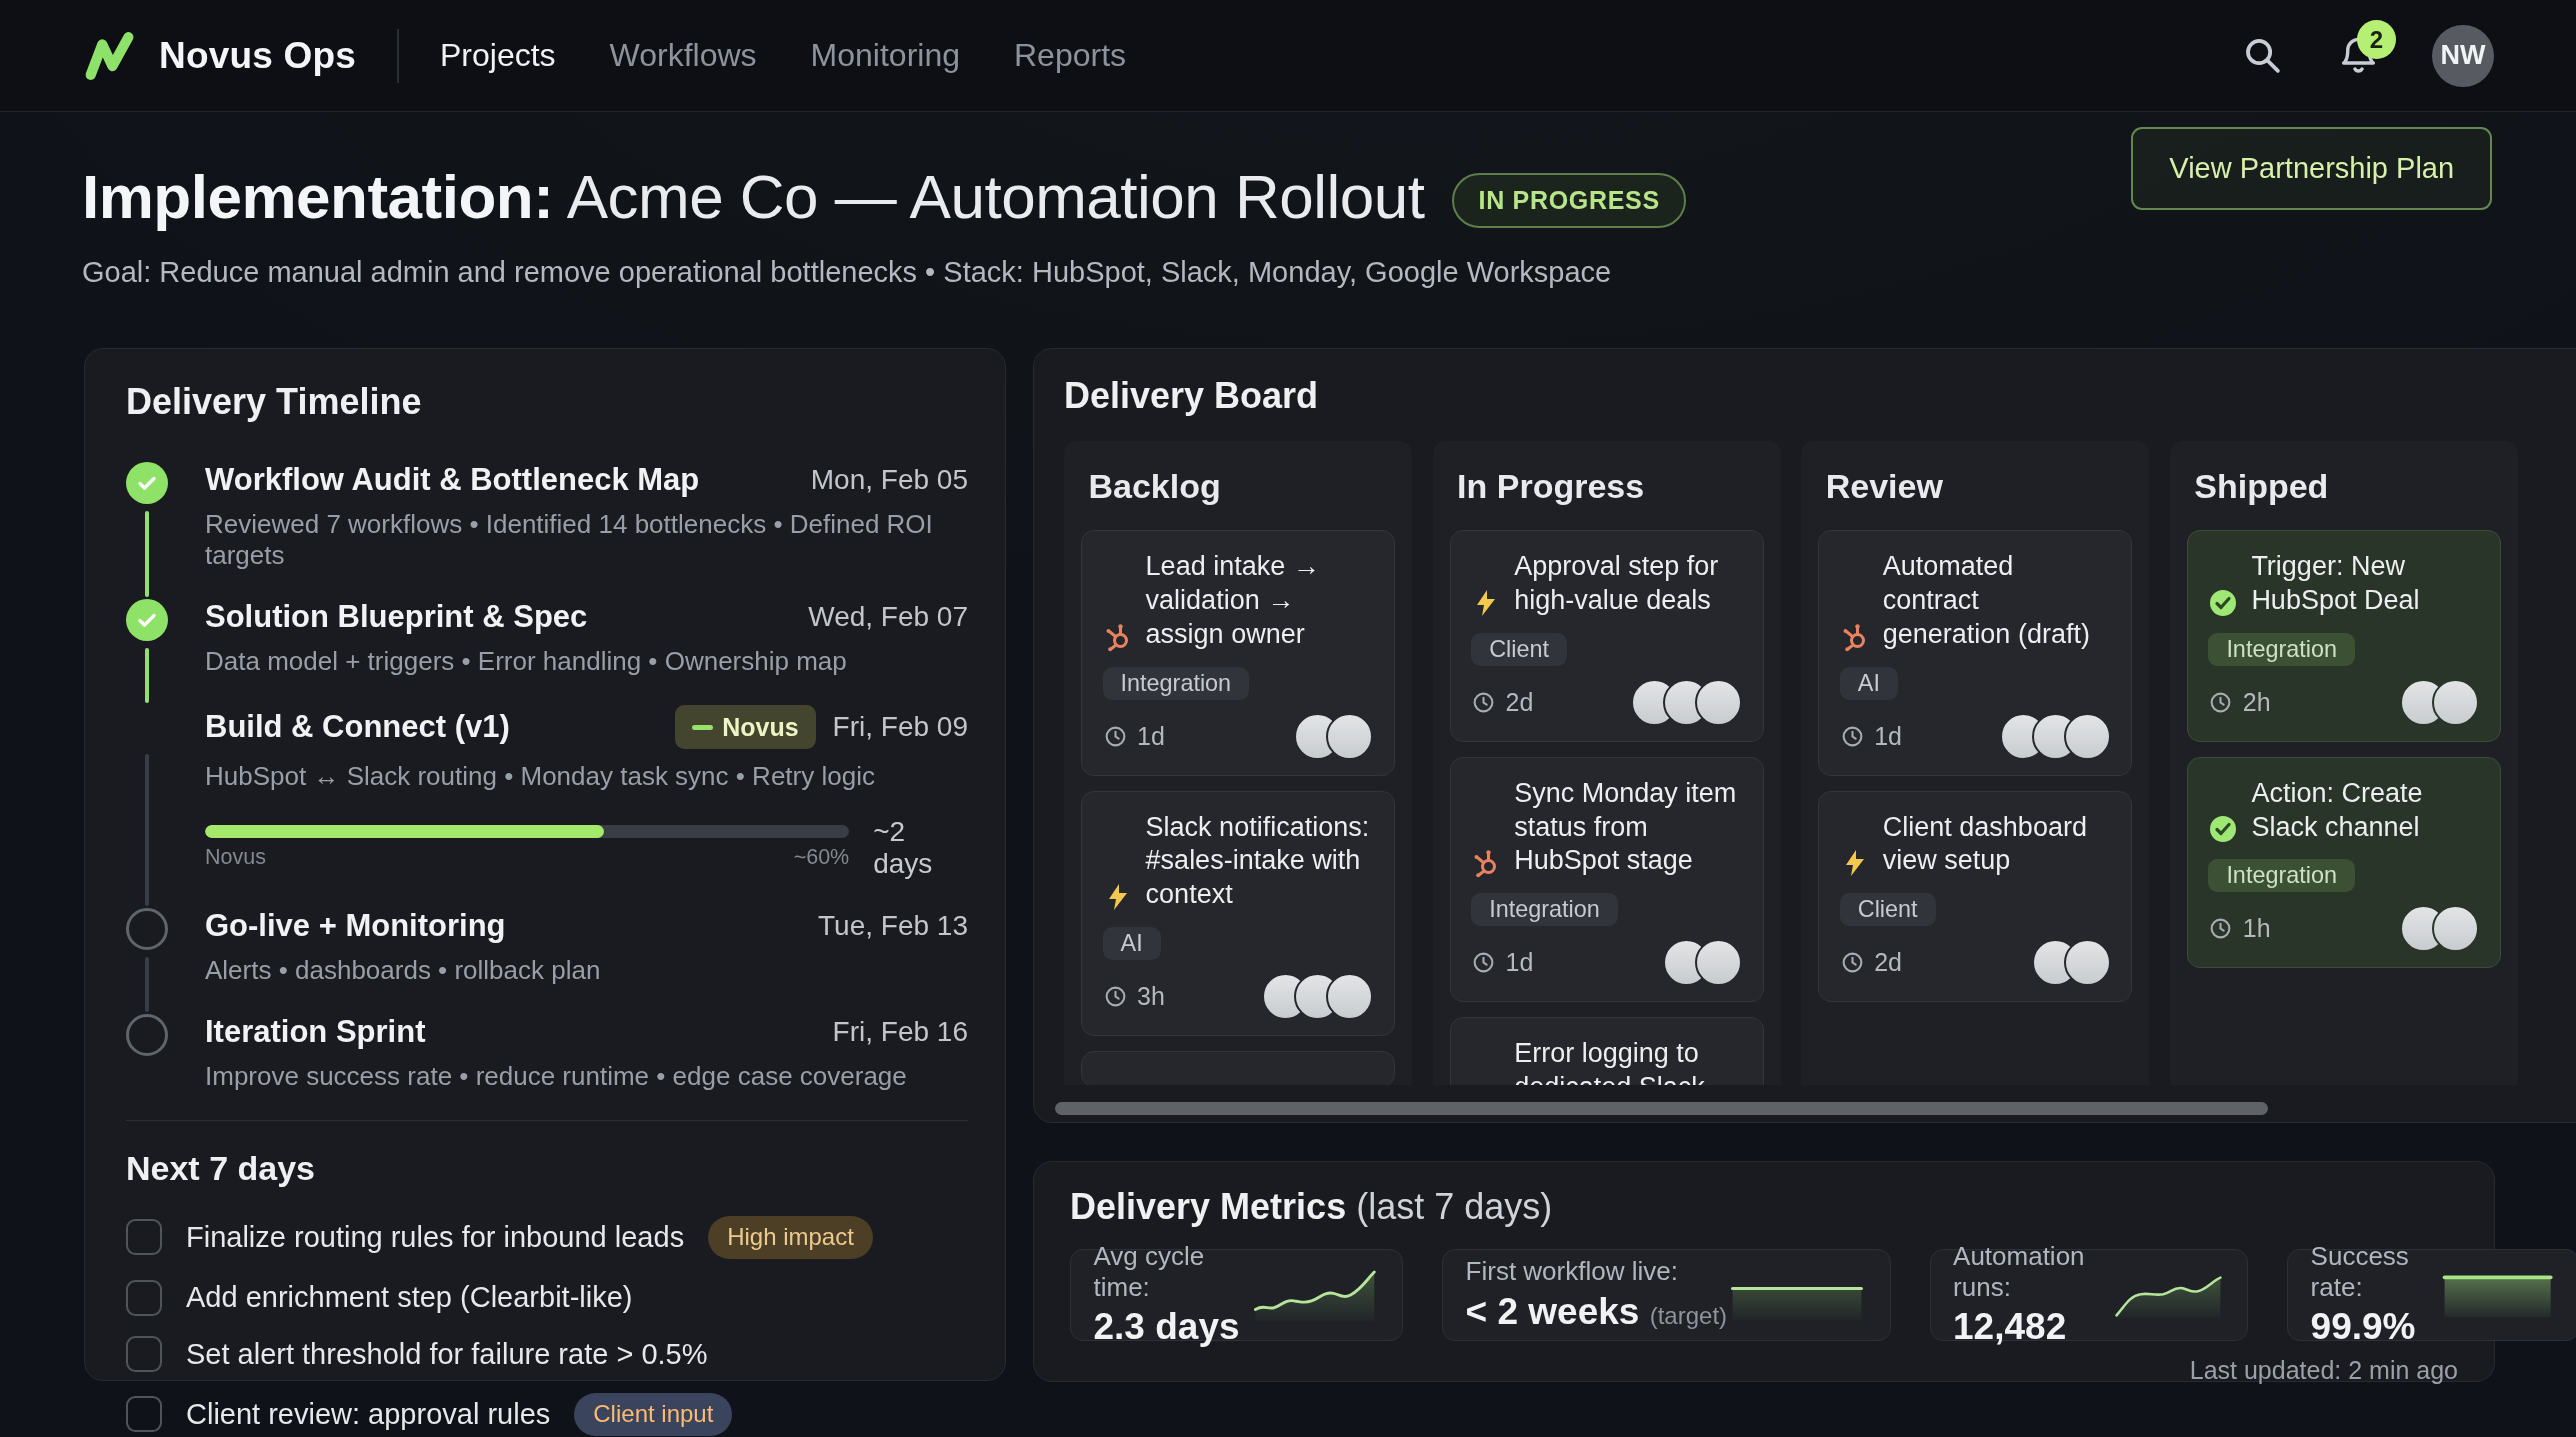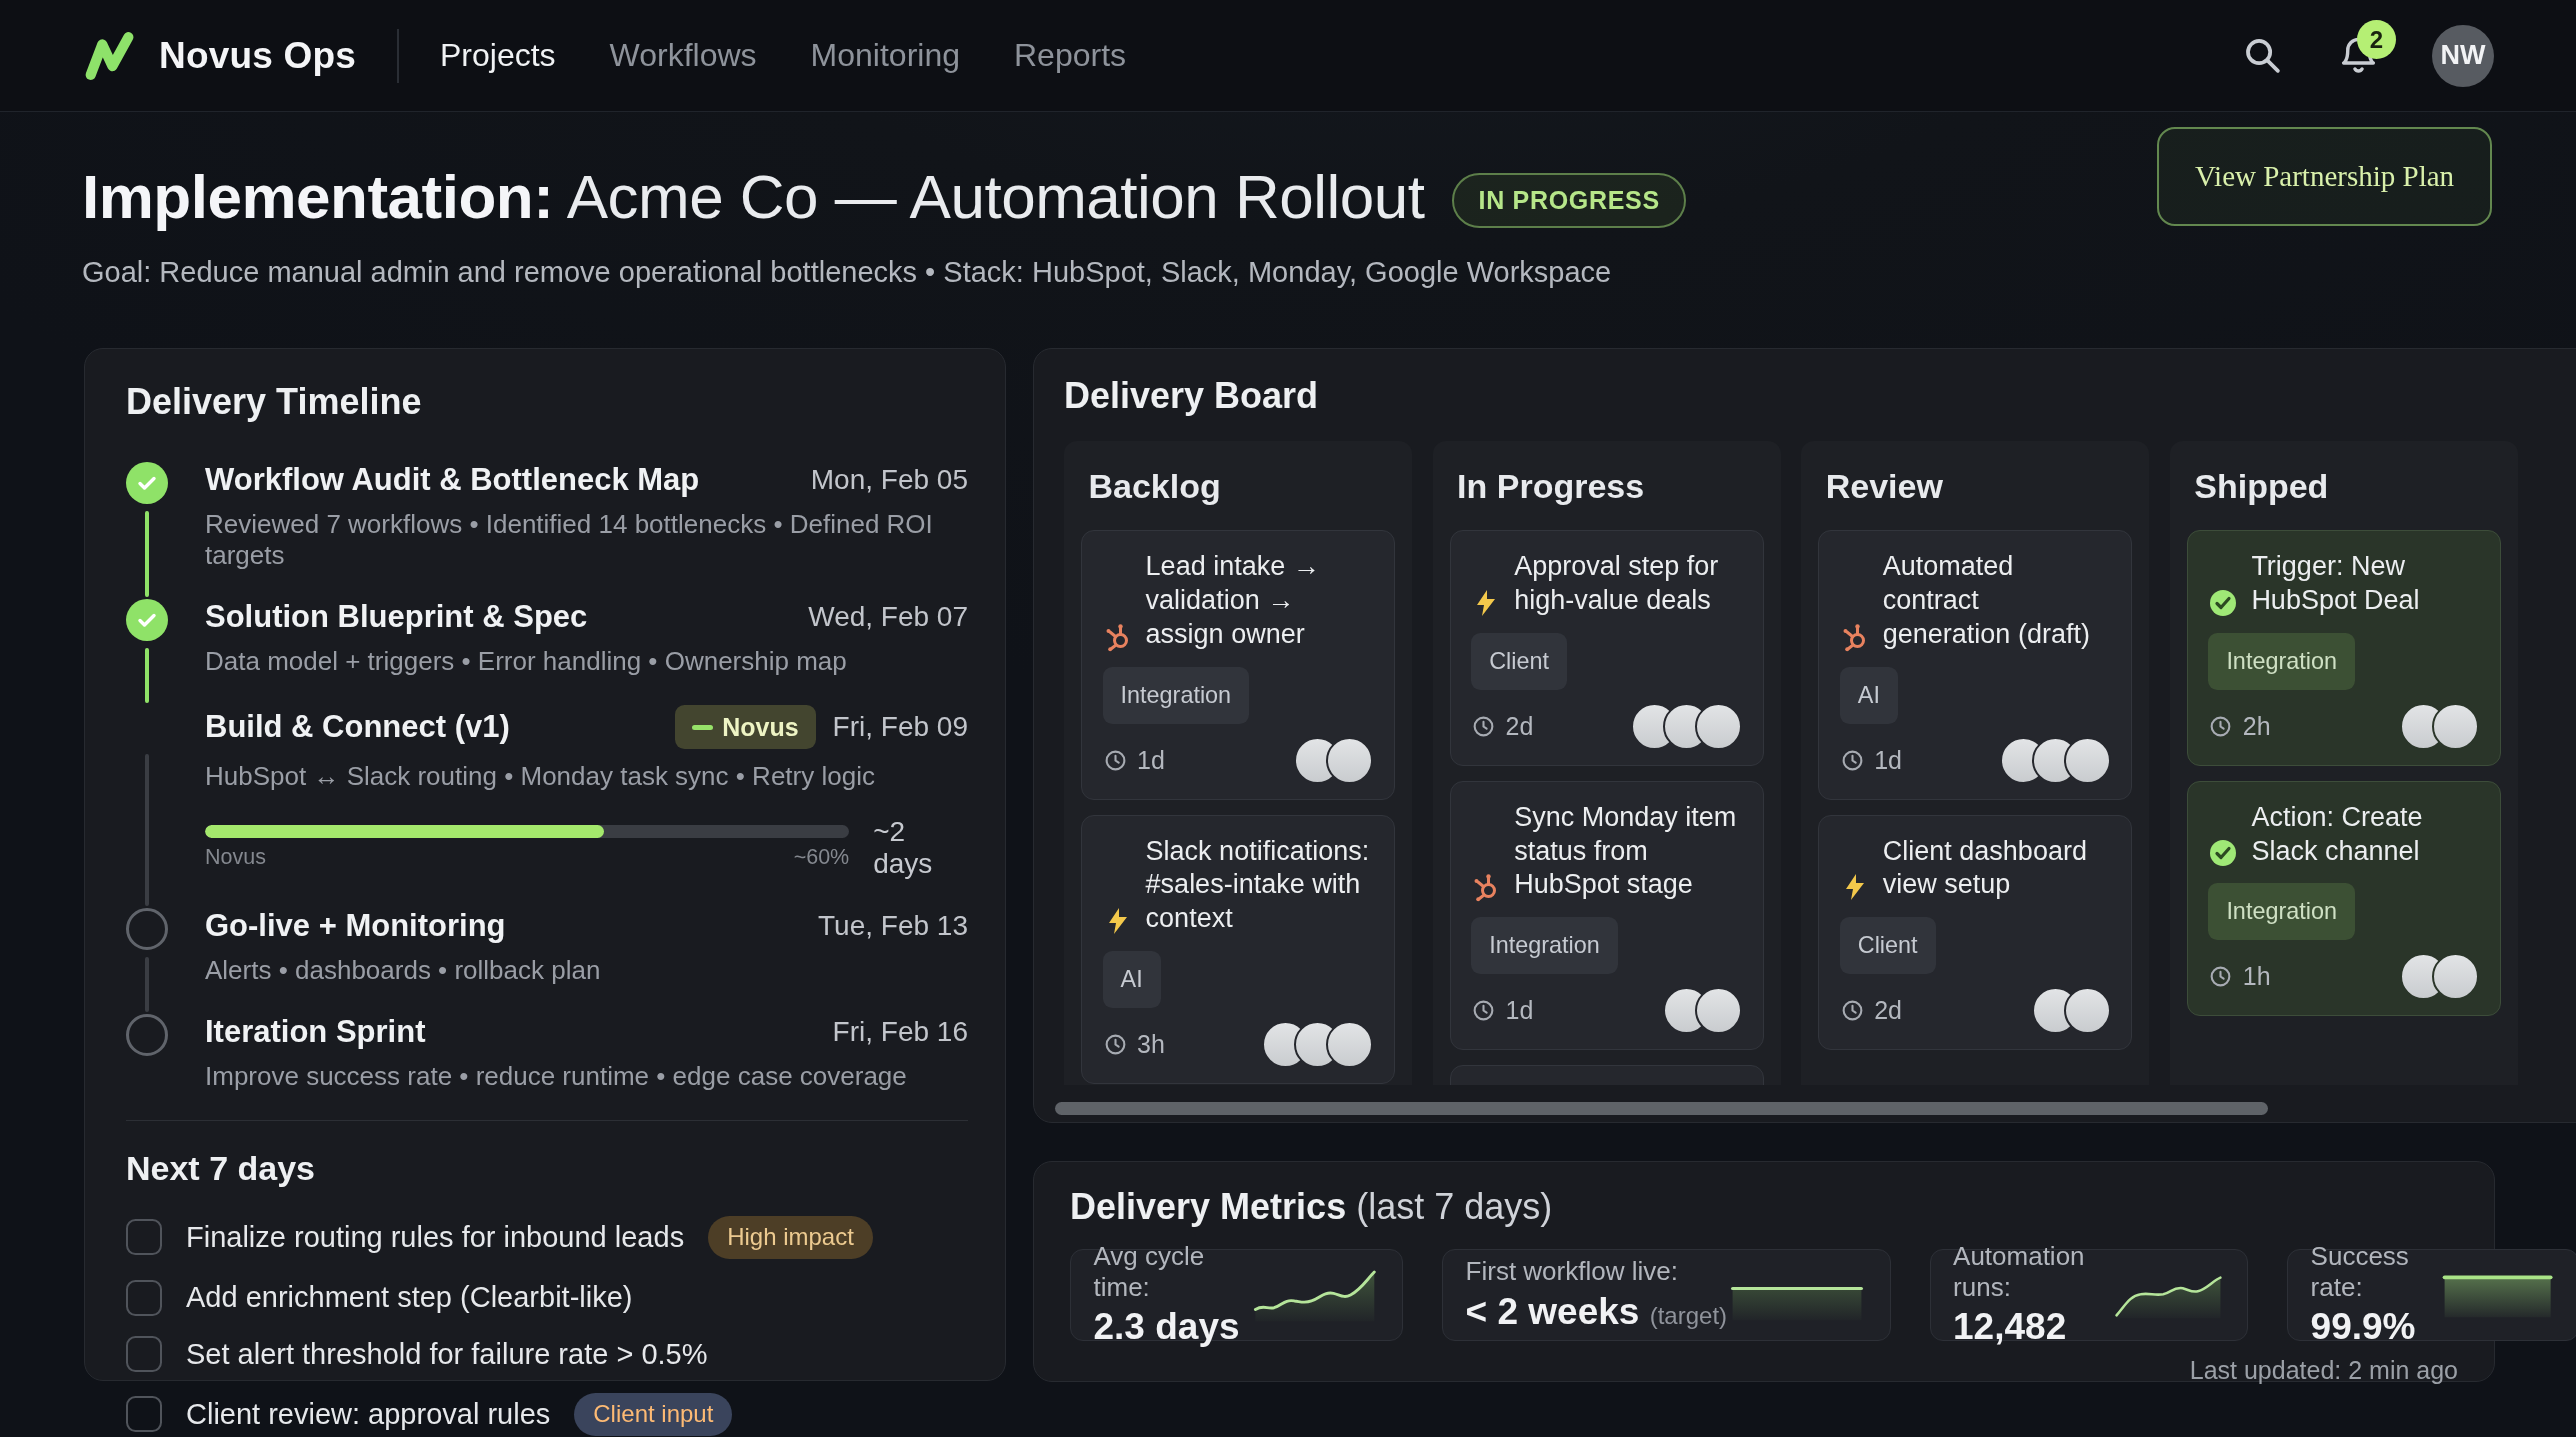--- a/index.html
+++ b/index.html
@@ -30,23 +30,23 @@
 
   
   .page-head{ position:absolute; top:112px; left:82px; right:82px; }
   .title-row{ display:flex; align-items:center; gap:28px; margin-top:49px; }
   h1{ font-size:62px; font-weight:400; color:#e9ebee; letter-spacing:-0.5px; }
   h1 b{ font-weight:800; color:#f4f5f8; }
   .status-pill{ font-size:25px; font-weight:600; letter-spacing:0.7px; color:#b6e689;
     border:2.3px solid #5d7f4a; background:rgba(90,130,60,.14); border-radius:935px;
     padding:11.2px 24px; margin-top:7.5px; white-space:nowrap; }
   .subtitle{ margin-top:24px; font-size:29px; color:#b4b8bf; }
-  .cta{ position:absolute; right:1.9px; top:15px; font-family:Liberation Serif, serif; font-size:29px; color:#d9f0ab;
-    background:rgba(110,160,80,.08); border:2.3px solid #63884f; border-radius:18px;
-    padding:31px 36px; cursor:pointer; }
+  .cta{ position:absolute; right:1.9px; top:15px; font-family:Liberation Sans, sans-serif; font-size:29px; color:#d9f0ab;
+    background:rgba(110,160,80,.08); border:2.3px solid #63884f; border-radius:11px;
+    padding:23px 36px; cursor:pointer; }
 
   
   .panel{ position:absolute; background:#191b20; border:1.9px solid #272a30; border-radius:19px; }
   .panel-title{ font-size:36px; font-weight:700; color:#eef0f2; }
   .panel-title .light{ font-weight:400; color:#cfd2d8; }
 
   
   .panel-timeline{ left:84px; top:348px; width:922px; height:1033px; padding:32px 37px 34px 41px; }
   .tl-title{ margin-bottom:39px; }
   .t-item{ position:relative; padding-left:79px; margin-bottom:28px; }
@@ -83,21 +83,21 @@
   
   .panel-board{ left:1033px; top:348px; width:1642px; height:775px; padding:26px 30px; overflow:hidden; }
   .board-viewport{ position:relative; margin-top:24px; height:644px; overflow:hidden; }
   .cols{ display:flex; gap:20.6px; height:674px; }
   .col{ flex:0 0 348px; background:#1e2025; border-radius:13px; padding:17px 17px; }
   .col-name{ font-size:34px; font-weight:600; color:#e8eaed; margin:9.4px 0 24px 7.5px; }
   .card{ background:#25272d; border:1.9px solid #32353c; border-radius:13px; padding:19px 20.6px 15px; margin-bottom:15px; cursor:pointer; }
   .card-head{ display:flex; gap:13px; align-items:flex-end; }
   .card-ico{ flex:none; width:30px; height:30px; margin-top:1.9px; }
   .card-title{ font-size:27px; line-height:1.25; color:#eceef0; }
-  .tag{ display:inline-block; margin-top:15px; background:#31343b; color:#c6cad1; font-size:23.4px; padding:15px 18px; border-radius:9.4px; }
+  .tag{ display:inline-block; margin-top:15px; background:#31343b; color:#c6cad1; font-size:23.4px; padding:3px 18px; border-radius:9.4px; }
   .card-foot{ margin-top:13px; display:flex; align-items:center; justify-content:space-between; }
   .time{ display:flex; align-items:center; gap:9.4px; font-size:25px; color:#b4b8bf; }
   .avs{ display:flex; padding-left:15px; }
   .av{ width:47px; height:47px; border-radius:50%; margin-left:-15px;
     background:linear-gradient(180deg,#e2e4e6,#c9cccf); border:2.8px solid #25272d; }
   .card.shipped{ background:#2a3529; border-color:#3d4d3a; }
   .card.shipped .tag{ background:rgba(158,226,109,.16); color:#cfe0c4; }
   .card.shipped .av{ border-color:#2a3529; }
   .vscroll{ position:absolute; right:-13px; top:0; bottom:5.6px; width:16px; background:#94979d; border-radius:8.4px; cursor:pointer; }
   .hscroll{ position:absolute; left:20.6px; bottom:6.6px; width:1213px; height:13px; background:#5f6368; border-radius:6.6px; cursor:pointer; }

